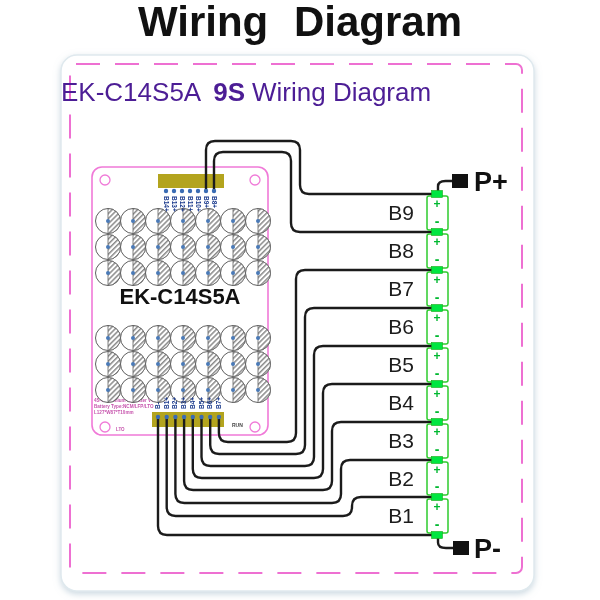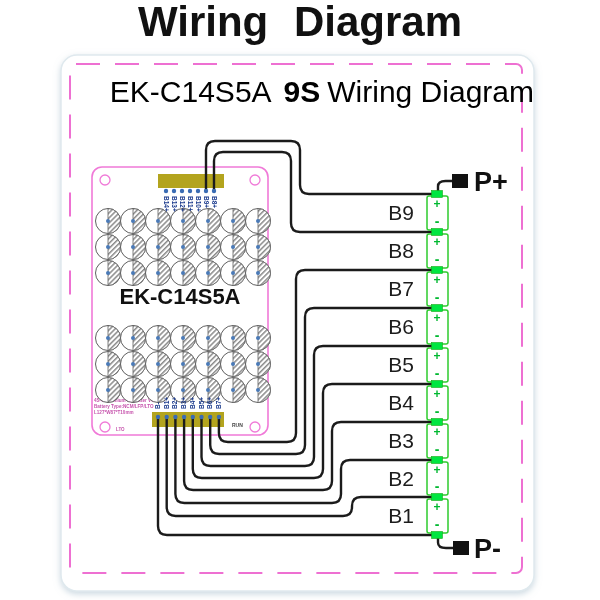--- a/index.html
+++ b/index.html
@@ -1,22 +1,22 @@
 <!DOCTYPE html>
 <html><head>
 <meta charset="utf-8">
 <style>
   html,body{margin:0;padding:0;background:#ffffff;}
   #stage{position:relative;width:600px;height:600px;background:#fff;overflow:hidden;
          font-family:"Liberation Sans", sans-serif;}
   #page-title{position:absolute;top:-4px;left:0;width:600px;text-align:center;
               font-size:42px;font-weight:bold;color:#111;letter-spacing:0px;
               word-spacing:14px;line-height:52px;}
-  #subtitle{position:absolute;top:76px;left:61px;width:473px;text-align:right;
-            font-size:30px;color:#000000;line-height:32px;}
+  #subtitle{position:absolute;top:76px;left:61px;width:473px;text-align:left;
+            font-size:26px;color:#4c1d95;line-height:32px;}
   #subtitle .model{font-weight:400;margin-right:12px;}
   #subtitle .cfg{font-weight:700;margin-right:7px;}
   #subtitle .rest{font-weight:400;}
   svg{position:absolute;top:0;left:0;}
   text{font-family:"Liberation Sans", sans-serif;}
 </style>
 </head>
 <body>
 
 <div id="stage">

